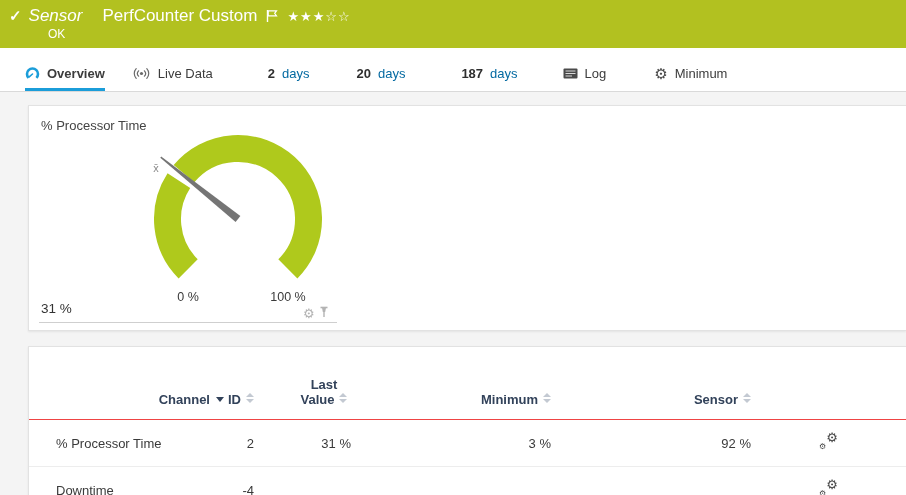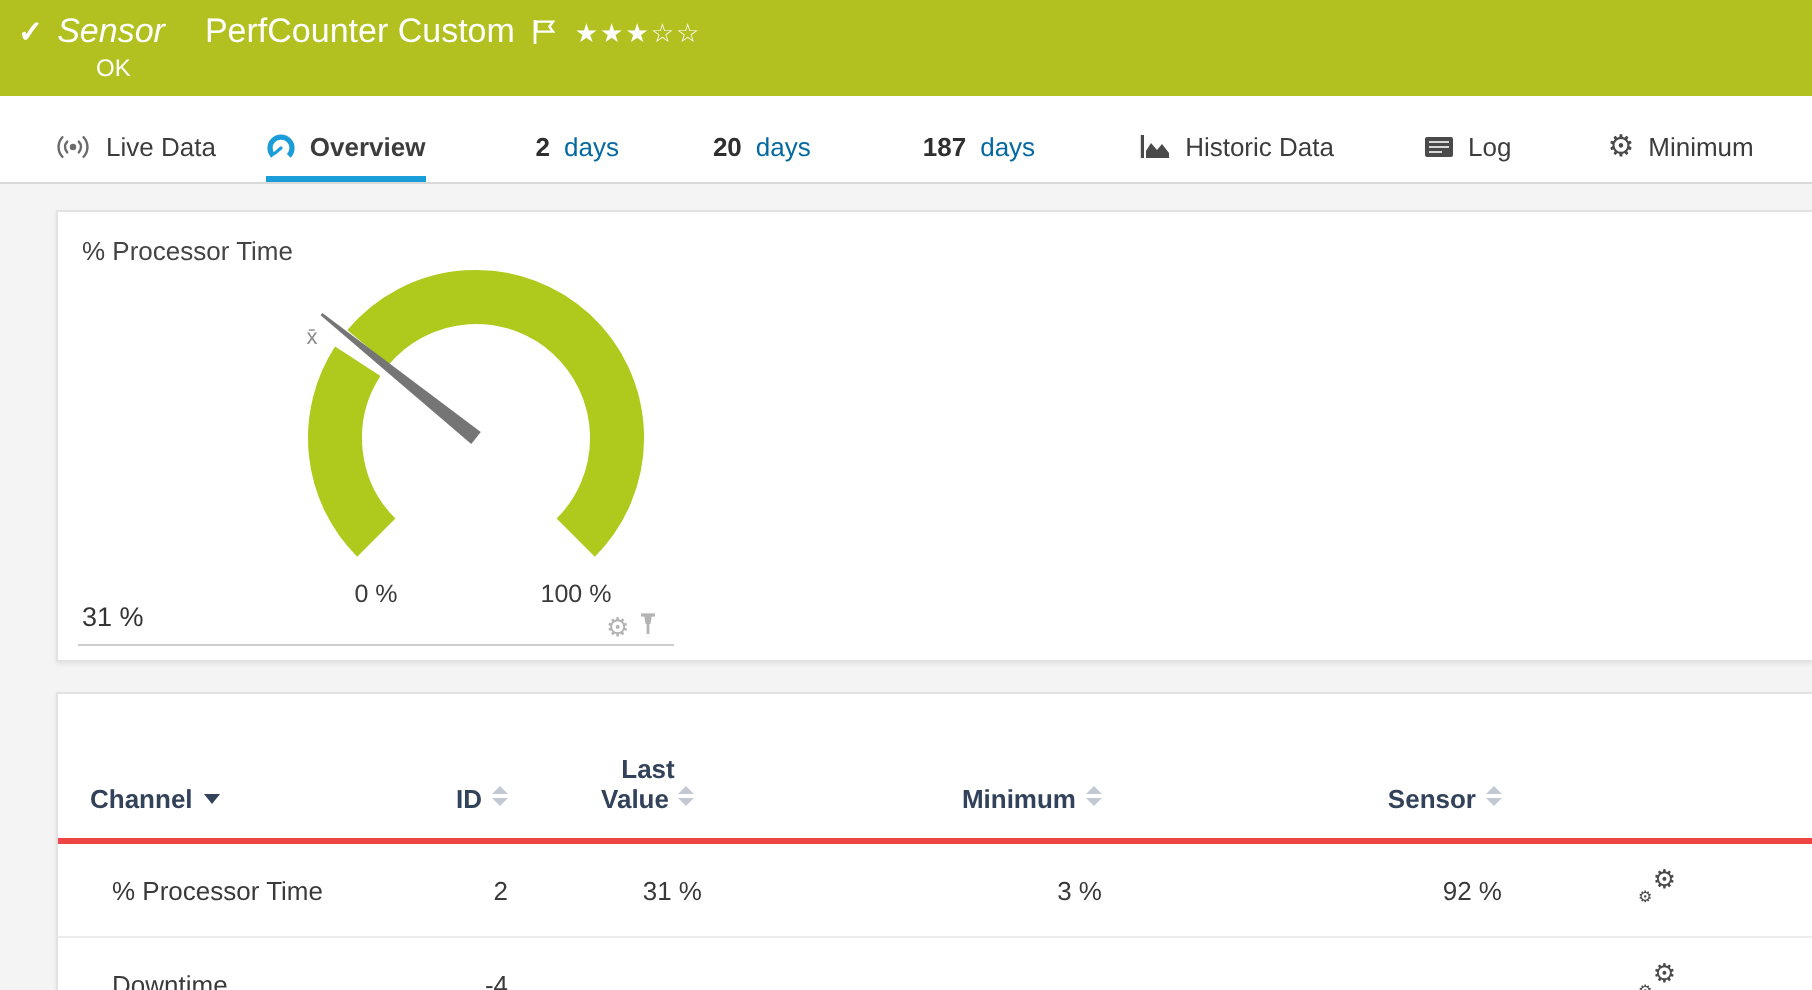--- a/index.html
+++ b/index.html
@@ -40,22 +40,22 @@
   .gp-current { position:absolute; left:12px; top:195px; font-size:13.5px; color:#333; }
   .gp-divider { position:absolute; left:10px; top:216px; width:298px; height:1px; background:#cfcfcf; }
   .gp-icons { position:absolute; left:274px; top:199px; display:flex; align-items:center; gap:3px; color:#b3b3b3; }
   .gp-icons .gear-glyph { color:#b3b3b3; font-size:13px; }
 
   
   table { border-collapse:collapse; width:100%; table-layout:fixed; }
   col.c-channel { width:195px; } col.c-id { width:30px; } col.c-last { width:97px; }
   col.c-min { width:200px; } col.c-max { width:200px; } col.c-act { width:auto; }
   thead th { color:#32425a; font-size:13px; font-weight:bold; text-align:right;
-    vertical-align:bottom; padding:30px 0 12px 0; border-bottom:3px solid #ef4444; }
-  th.h-channel { text-align:left; padding-left:16px; }
+    vertical-align:bottom; padding:30px 0 12px 0; border-bottom:1px solid #ef4444; }
+  th.h-channel { text-align:right; padding-left:16px; }
   .hdr-wrap { display:inline-block; width:54px; text-align:center; }
   tbody td { padding:13px 0; border-bottom:1px solid #ededed; font-size:13px; color:#3a3a3a; }
   td.td-channel { text-align:left; padding-left:27px; }
   td.td-num { text-align:right; }
   td.td-actions { text-align:center; }
 
   .caret-down { display:inline-block; width:0; height:0; margin-left:6px; vertical-align:2px;
     border-left:4px solid transparent; border-right:4px solid transparent; border-top:5px solid #32425a; }
   .sort { display:inline-block; margin-left:5px; vertical-align:1px; }
   .sort i { display:block; width:0; height:0; border-left:4px solid transparent; border-right:4px solid transparent; }
@@ -79,61 +79,52 @@
         <path d="M1.5 1 V13" stroke="#fff" stroke-width="1.4" fill="none"></path>
         <path d="M2.2 1.8 H10.5 L8.7 4.3 L10.5 6.8 H2.2 Z" stroke="#fff" stroke-width="1.2" fill="none"></path>
       </svg>
     </span>
     <span class="hdr-stars">★★★☆☆</span>
   </div>
   <div class="hdr-status">OK</div>
 </div>
 
 <div class="tabbar">
+  <div class="tab active" style="margin-left:25px">
+    <span class="ticon">
+      <svg width="15" height="15" viewBox="0 0 15 15">
+        <path d="M3.6 11.9 A5.5 5.5 0 1 1 11.4 11.9" fill="none" stroke="#1b9dd9" stroke-width="2.6"></path>
+        <path d="M7.5 8 L4.2 10.8" stroke="#1b9dd9" stroke-width="1.6" stroke-linecap="round"></path>
+      </svg>
+    </span>
+    <span class="tlabel">Overview</span>
+  </div>
   <div class="tab" style="margin-left:27px">
     <span class="ticon">
       <svg width="19" height="13" viewBox="0 0 19 13">
         <circle cx="9.5" cy="6.5" r="1.6" fill="#6a6a6a"></circle>
         <path d="M6.6 3.8 A3.9 3.9 0 0 0 6.6 9.2" fill="none" stroke="#6a6a6a" stroke-width="1.2" stroke-linecap="round"></path>
         <path d="M4.2 1.6 A7.2 7.2 0 0 0 4.2 11.4" fill="none" stroke="#6a6a6a" stroke-width="1.2" stroke-linecap="round"></path>
         <path d="M12.4 3.8 A3.9 3.9 0 0 1 12.4 9.2" fill="none" stroke="#6a6a6a" stroke-width="1.2" stroke-linecap="round"></path>
         <path d="M14.8 1.6 A7.2 7.2 0 0 1 14.8 11.4" fill="none" stroke="#6a6a6a" stroke-width="1.2" stroke-linecap="round"></path>
       </svg>
     </span>
     <span class="tlabel">Live Data</span>
   </div>
-  <div class="tab active" style="margin-left:25px">
-    <span class="ticon">
-      <svg width="15" height="15" viewBox="0 0 15 15">
-        <path d="M3.6 11.9 A5.5 5.5 0 1 1 11.4 11.9" fill="none" stroke="#1b9dd9" stroke-width="2.6"></path>
-        <path d="M7.5 8 L4.2 10.8" stroke="#1b9dd9" stroke-width="1.6" stroke-linecap="round"></path>
-      </svg>
-    </span>
-    <span class="tlabel">Overview</span>
-  </div>
   <div class="tab" style="margin-left:55px">
     <span class="tprefix">2</span>
     <span class="tlabel days">days</span>
   </div>
   <div class="tab" style="margin-left:47px">
     <span class="tprefix">20</span>
     <span class="tlabel days">days</span>
   </div>
   <div class="tab" style="margin-left:56px">
     <span class="tprefix">187</span>
     <span class="tlabel days">days</span>
-  </div>
-  <div class="tab" style="margin-left:52px">
-    <span class="ticon">
-      <svg width="16" height="13" viewBox="0 0 16 13">
-        <path d="M1.2 0.5 V12" stroke="#4a4a4a" stroke-width="1.6"></path>
-        <path d="M3 12 L3 8.5 L5.5 4.5 L8.5 8 L11 5 L14.5 9.5 L14.5 12 Z" fill="#4a4a4a"></path>
-      </svg>
-    </span>
-    <span class="tlabel">Historic Data</span>
   </div>
   <div class="tab" style="margin-left:45px">
     <span class="ticon">
       <svg width="15" height="11" viewBox="0 0 15 11">
         <rect x="0.5" y="0.5" width="14" height="10" fill="#4a4a4a" rx="1"></rect>
         <path d="M2.5 3 H12.5 M2.5 5.5 H12.5 M2.5 8 H9" stroke="#d8d8d8" stroke-width="1"></path>
       </svg>
     </span>
     <span class="tlabel">Log</span>
   </div>

